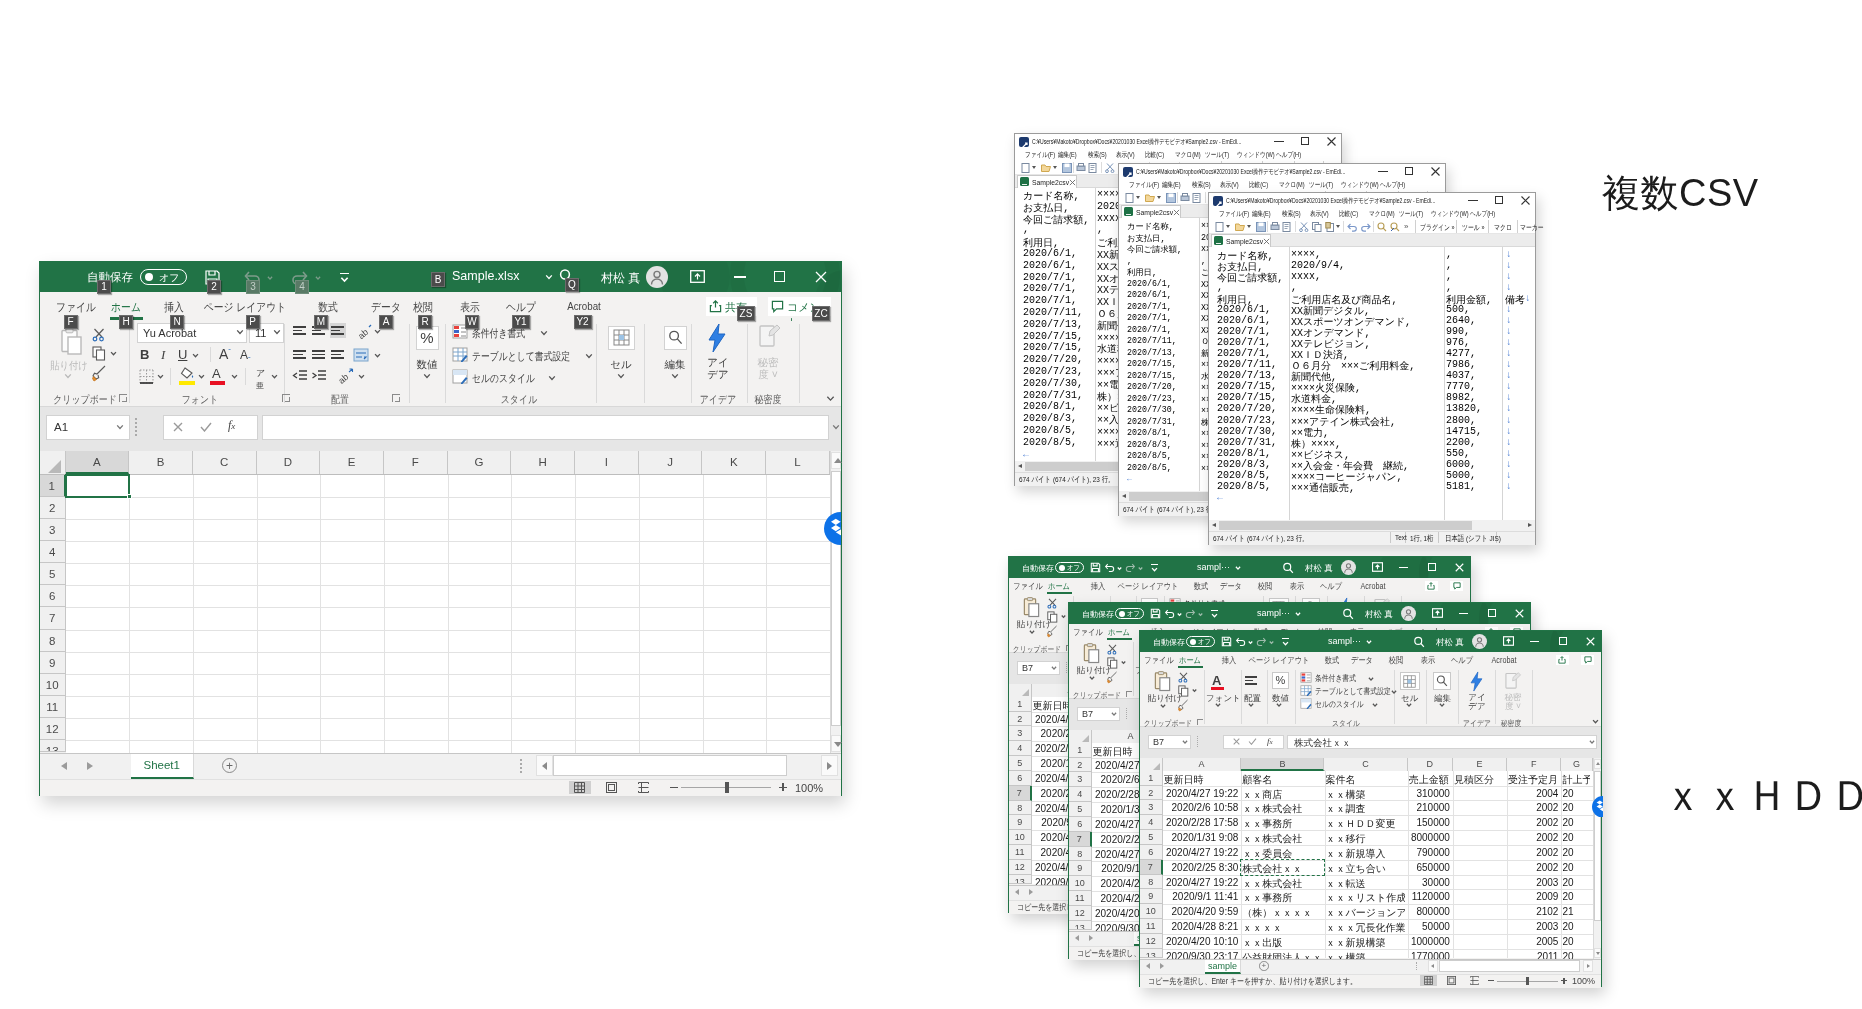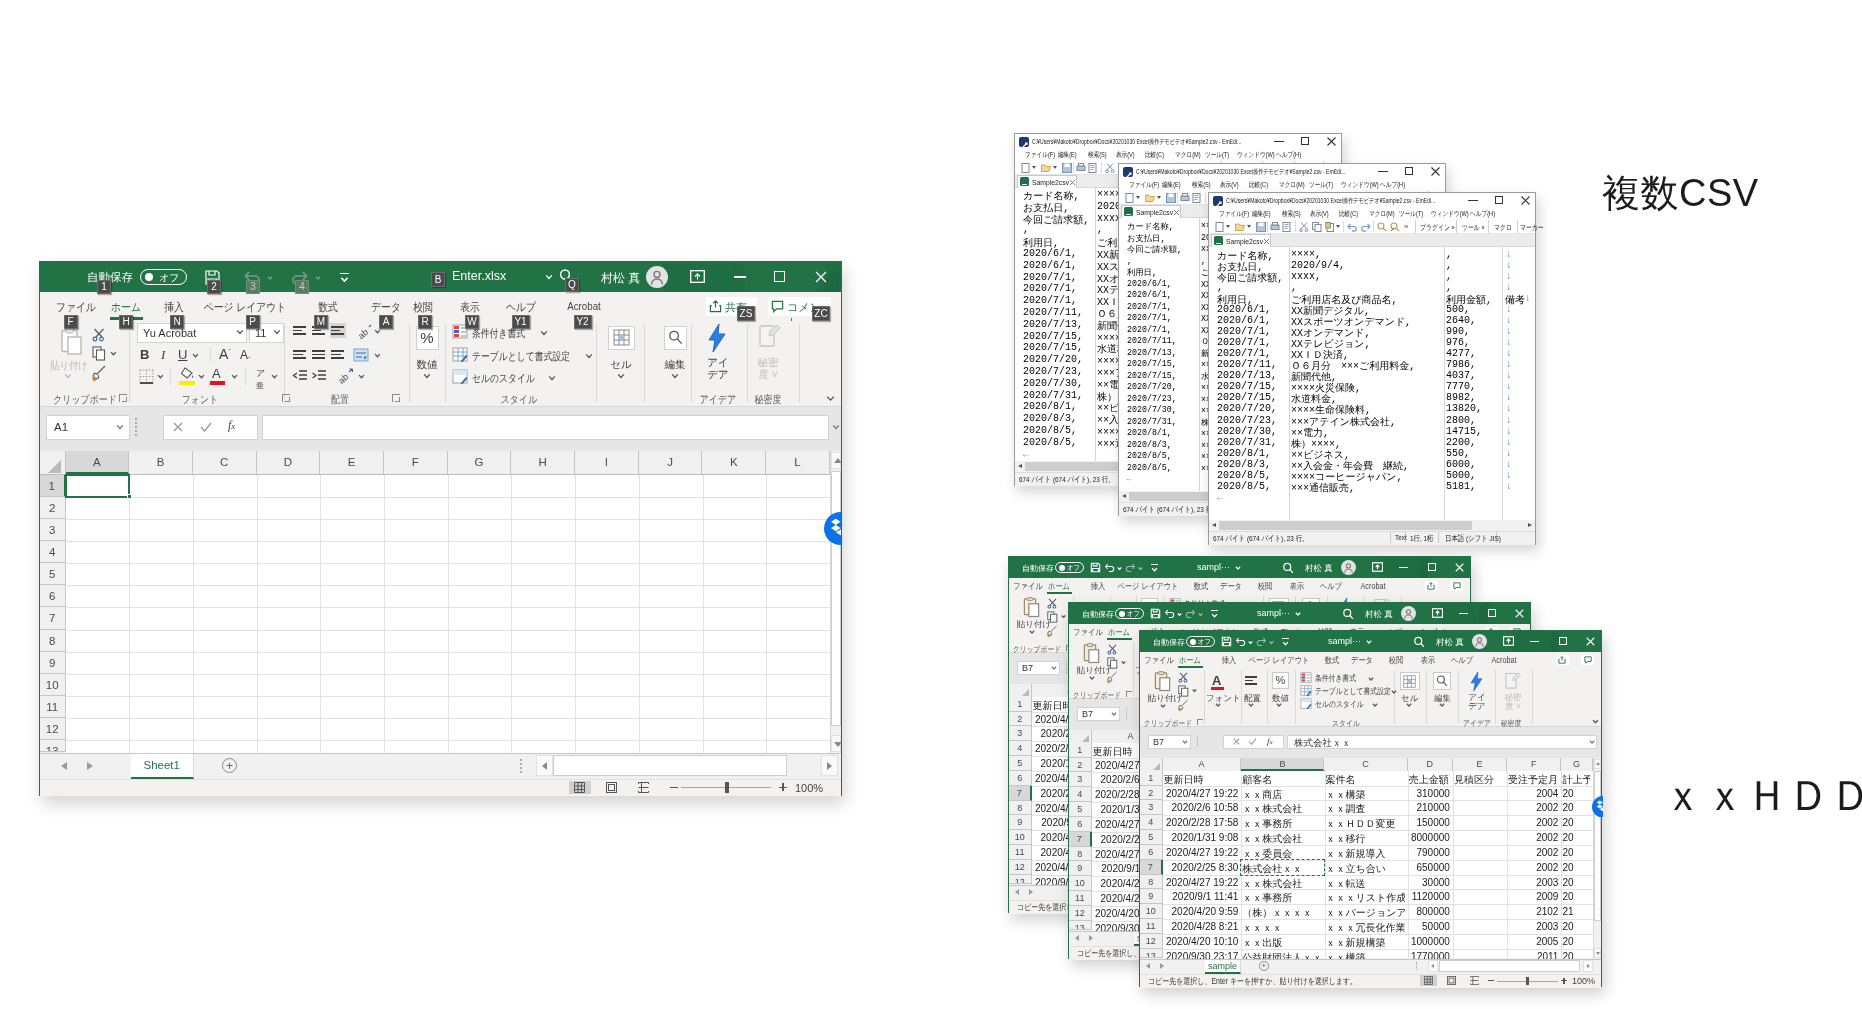--- a/index.html
+++ b/index.html
@@ -42,21 +42,21 @@
       <path d="M15 6 H6 a4 4 0 0 0 0 8 H10" fill="none" stroke="#7d9c8b" stroke-width="1.6"></path>
       <path d="M12 2 L15.5 6 12 10" fill="none" stroke="#7d9c8b" stroke-width="1.6"></path>
     </svg>
 <svg style="position:absolute;left:275px;top:13px" width="6" height="6" viewBox="0 0 10 10">
       <path d="M1.5 3 L5 6.8 8.5 3" fill="none" stroke="#7d9c8b" stroke-width="2.1666666666666665"></path>
     </svg>
 <div style="position:absolute;left:300px;top:11px;width:9px;height:1.4px;background:#fff"></div>
 <svg style="position:absolute;left:300px;top:13px" width="9" height="9" viewBox="0 0 10 10">
       <path d="M1.5 3 L5 6.8 8.5 3" fill="none" stroke="#fff" stroke-width="1.7777777777777777"></path>
     </svg>
-<div style="position:absolute;left:412px;top:7px;color:#fff;font-size:12.5px">Enter.xlsx</div>
+<div style="position:absolute;left:412px;top:7px;color:#fff;font-size:12.5px">Sample.xlsx</div>
 <svg style="position:absolute;left:505px;top:11px" width="8" height="8" viewBox="0 0 10 10">
       <path d="M1.5 3 L5 6.8 8.5 3" fill="none" stroke="#fff" stroke-width="1.625"></path>
     </svg>
 <svg class="ab" style="left:518px;top:6px" width="17" height="17" viewBox="0 0 17 17">
       <circle cx="7" cy="6.5" r="4.4" fill="none" stroke="#fff" stroke-width="1.5"></circle>
       <path d="M10.3 9.8 L15 14.8" stroke="#fff" stroke-width="1.5"></path>
     </svg>
 <div style="position:absolute;left:561px;top:8px;color:#fff;font-size:12px">村松 真</div>
 <div style="position:absolute;left:606px;top:4px;width:22px;height:22px;border-radius:50%;background:#e3e3e3"></div>
 <svg class="ab" style="left:609px;top:7px" width="16" height="17" viewBox="0 0 16 17">

